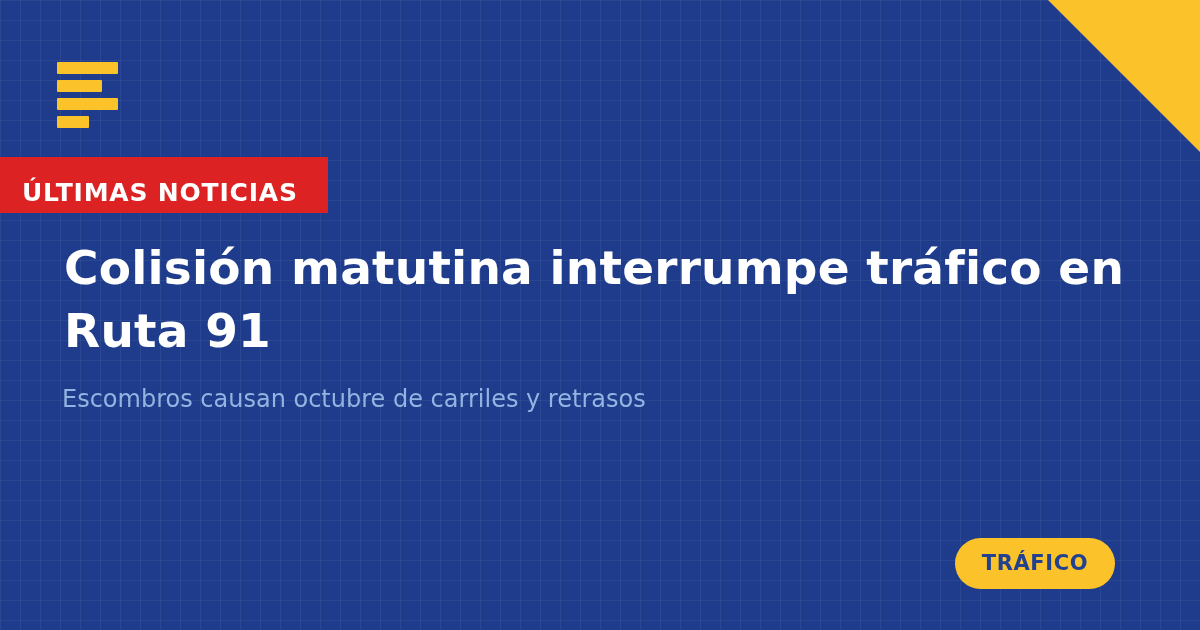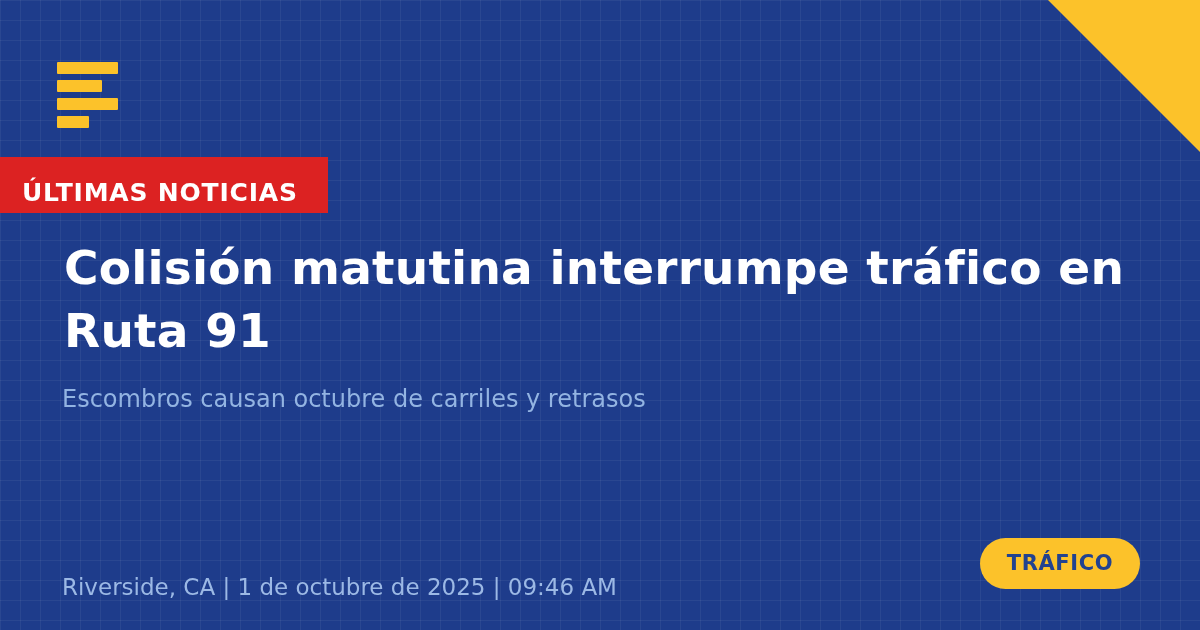--- a/index.html
+++ b/index.html
@@ -109,21 +109,21 @@
     top: 574px;
     color: #9cb9e5;
     font-size: 23px;
     line-height: 1.2;
     white-space: nowrap;
   }
 
   
   #category-pill {
     position: absolute;
-    left: 980px;
+    left: 955px;
     top: 538px;
     width: 160px;
     height: 51px;
     background: #fcc22a;
     border-radius: 26px;
     display: flex;
     align-items: center;
     justify-content: center;
     box-sizing: border-box;
   }
@@ -151,19 +151,18 @@
   </div>
 
   <div id="breaking-banner">
     <span id="breaking-banner-label">ÚLTIMAS NOTICIAS</span>
   </div>
 
   <h1 id="headline">Colisión matutina interrumpe tráfico en Ruta 91</h1>
 
   <p id="subtitle">Escombros causan octubre de carriles y retrasos</p>
 
-  <div id="footer-meta">Riverside, CA | 1 de octubre de 2025 | 09:46 AM</div>
 
   <div id="category-pill">
     <span id="category-pill-label">TRÁFICO</span>
   </div>
 
 </div>
 
 </body></html>

